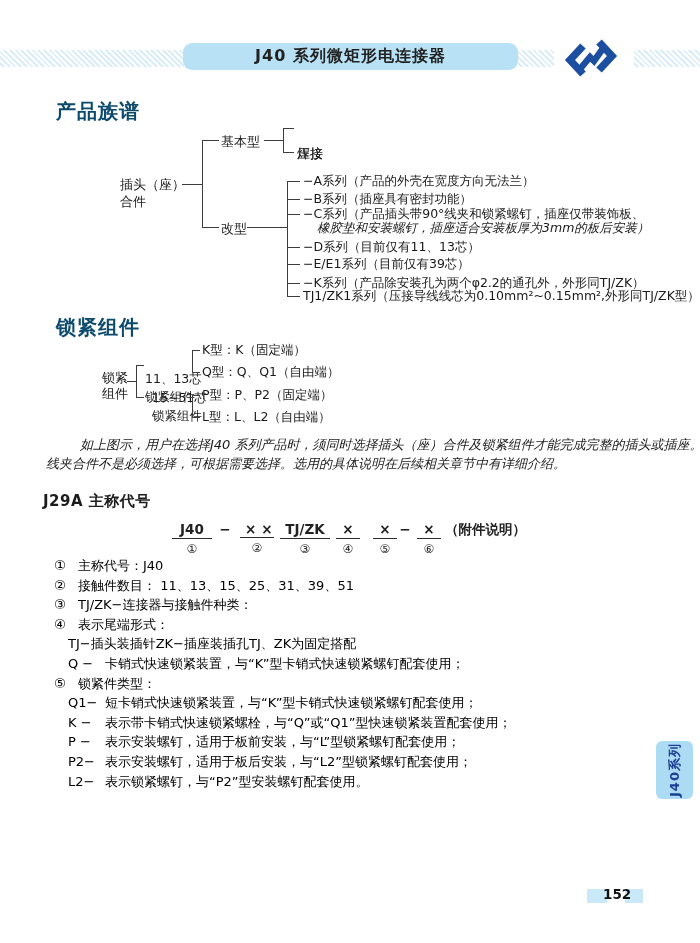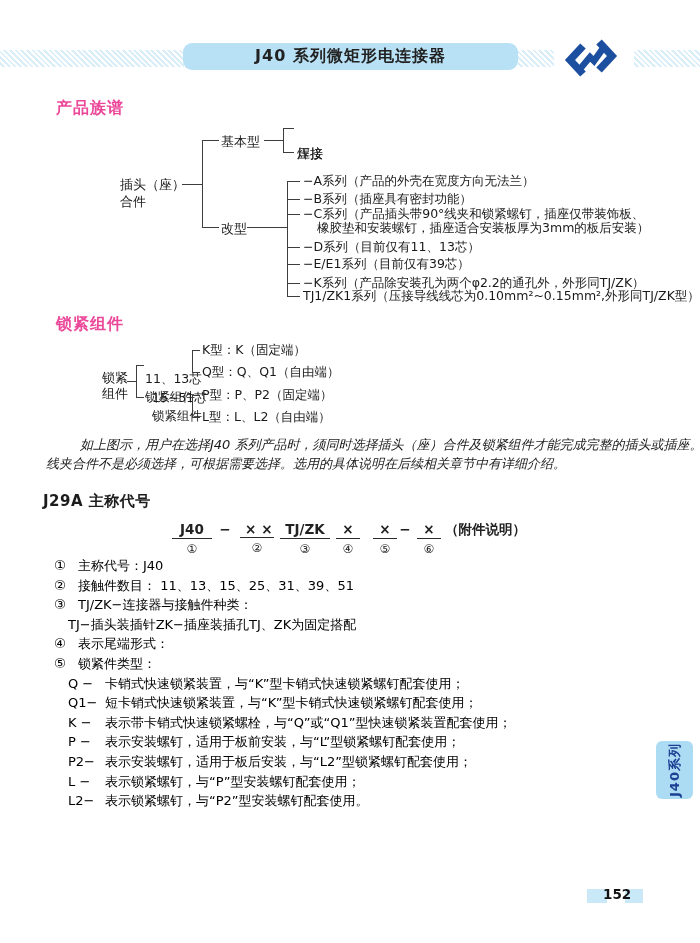--- a/index.html
+++ b/index.html
@@ -22,21 +22,21 @@
   .side-tab{position:absolute;left:656px;top:741px;width:37px;height:58px;background:#abdcf4;
     border-radius:6px;display:flex;align-items:center;justify-content:center;}
   .side-tab span{transform:rotate(-90deg);white-space:nowrap;font-size:13px;font-weight:bold;
     color:#1d3f94;letter-spacing:1px;}
   .pgband{position:absolute;top:889px;height:14px;background:#c9e8f8;}
   .pgband.b1{left:587px;width:20px;}
   .pgband.b2{left:625px;width:18px;}
   .pgnum{position:absolute;left:603px;top:886px;width:24px;text-align:center;
     font-size:13.5px;font-weight:bold;color:#111;}
   
-  .h-sec{position:absolute;font-size:16px;font-weight:bold;color:#ec4899;letter-spacing:1px;}
+  .h-sec{position:absolute;font-size:20px;font-weight:bold;color:#0c4a6e;letter-spacing:1px;}
   .h-ord{position:absolute;left:43px;top:492px;font-size:15px;font-weight:bold;letter-spacing:.5px;}
   .note-line{position:absolute;font-size:13px;font-style:italic;color:#1a1a1a;white-space:nowrap;}
   
   .ln{position:absolute;background:#3d3d3d;}
   .hl{height:1px;} .vl{width:1px;}
   .ttxt{position:absolute;font-size:12.5px;color:#1a1a1a;white-space:nowrap;line-height:14px;}
   .tlabel{position:absolute;font-size:13px;color:#1a1a1a;white-space:nowrap;line-height:17px;}
   
   .formula{position:absolute;left:0;top:520px;width:700px;padding-left:172px;box-sizing:border-box;
     display:flex;align-items:flex-start;}
@@ -95,21 +95,21 @@
     <div class="tlabel" style="left:221px;top:220px;">改型</div>
     <div class="ln hl" style="left:247px;top:227px;width:40px;"></div>
     <div class="ln vl" style="left:287px;top:181px;height:115px;"></div>
 
     <div class="ln hl" style="left:287px;top:181px;width:13px;"></div>
     <div class="ttxt" style="left:303px;top:174px;">−A系列（产品的外壳在宽度方向无法兰）</div>
     <div class="ln hl" style="left:287px;top:199px;width:13px;"></div>
     <div class="ttxt" style="left:303px;top:192px;">−B系列（插座具有密封功能）</div>
     <div class="ln hl" style="left:287px;top:214px;width:13px;"></div>
     <div class="ttxt" style="left:303px;top:207px;">−C系列（产品插头带90°线夹和锁紧螺钉，插座仅带装饰板、</div>
-    <div class="ttxt" style="left:317px;top:221px;">橡胶垫和安装螺钉，插座适合安装板厚为3mm的板后安装）</div>
+    <div class="ttxt" style="left:317px;top:221px;font-style:italic;">橡胶垫和安装螺钉，插座适合安装板厚为3mm的板后安装）</div>
     <div class="ln hl" style="left:287px;top:247px;width:13px;"></div>
     <div class="ttxt" style="left:303px;top:240px;">−D系列（目前仅有11、13芯）</div>
     <div class="ln hl" style="left:287px;top:264px;width:13px;"></div>
     <div class="ttxt" style="left:303px;top:257px;">−E/E1系列（目前仅有39芯）</div>
     <div class="ln hl" style="left:287px;top:283px;width:13px;"></div>
     <div class="ttxt" style="left:303px;top:276px;">−K系列（产品除安装孔为两个φ2.2的通孔外，外形同TJ/ZK）</div>
     <div class="ln hl" style="left:287px;top:296px;width:13px;"></div>
     <div class="ttxt" style="left:303px;top:289px;">TJ1/ZK1系列（压接导线线芯为0.10mm²~0.15mm²,外形同TJ/ZK型）</div>
   </div>
 
@@ -184,29 +184,28 @@
     </div>
     <div class="seg s8">
       <span class="t">（附件说明）</span>
     </div>
   </div>
 
   <div class="ord-list">
     <div class="row item"><span class="mk">①</span><span>主称代号：J40</span></div>
     <div class="row item"><span class="mk">②</span><span>接触件数目： 11、13、15、25、31、39、51</span></div>
     <div class="row item"><span class="mk">③</span><span>TJ/ZK−连接器与接触件种类：</span></div>
+    <div class="row item"><span class="mk">④</span><span>表示尾端形式：</span></div>
     <div class="row sub"><span>TJ−插头装插针ZK−插座装插孔TJ、ZK为固定搭配</span></div>
-    <div class="row item"><span class="mk">④</span><span>表示尾端形式：</span></div>
+    <div class="row codeline"><span class="cd">Q −</span><span>卡销式快速锁紧装置，与“K”型卡销式快速锁紧螺钉配套使用；</span></div>
     <div class="row item"><span class="mk">⑤</span><span>锁紧件类型：</span></div>
-    <div class="row codeline"><span class="cd">Q −</span><span>卡销式快速锁紧装置，与“K”型卡销式快速锁紧螺钉配套使用；</span></div>
     <div class="row codeline"><span class="cd">Q1−</span><span>短卡销式快速锁紧装置，与“K”型卡销式快速锁紧螺钉配套使用；</span></div>
     <div class="row codeline"><span class="cd">K −</span><span>表示带卡销式快速锁紧螺栓，与“Q”或“Q1”型快速锁紧装置配套使用；</span></div>
     <div class="row codeline"><span class="cd">P −</span><span>表示安装螺钉，适用于板前安装，与“L”型锁紧螺钉配套使用；</span></div>
     <div class="row codeline"><span class="cd">P2−</span><span>表示安装螺钉，适用于板后安装，与“L2”型锁紧螺钉配套使用；</span></div>
-    <div class="row codeline"><span class="cd">L −</span><span>表示锁紧螺钉，与“P”型安装螺钉配套使用；</span></div>
     <div class="row codeline"><span class="cd">L2−</span><span>表示锁紧螺钉，与“P2”型安装螺钉配套使用。</span></div>
   </div>
 
   <div class="side-tab">
     <span>J40系列</span>
   </div>
 
   <div class="pgband b1"></div>
   <div class="pgband b2"></div>
   <div class="pgnum">152</div>

